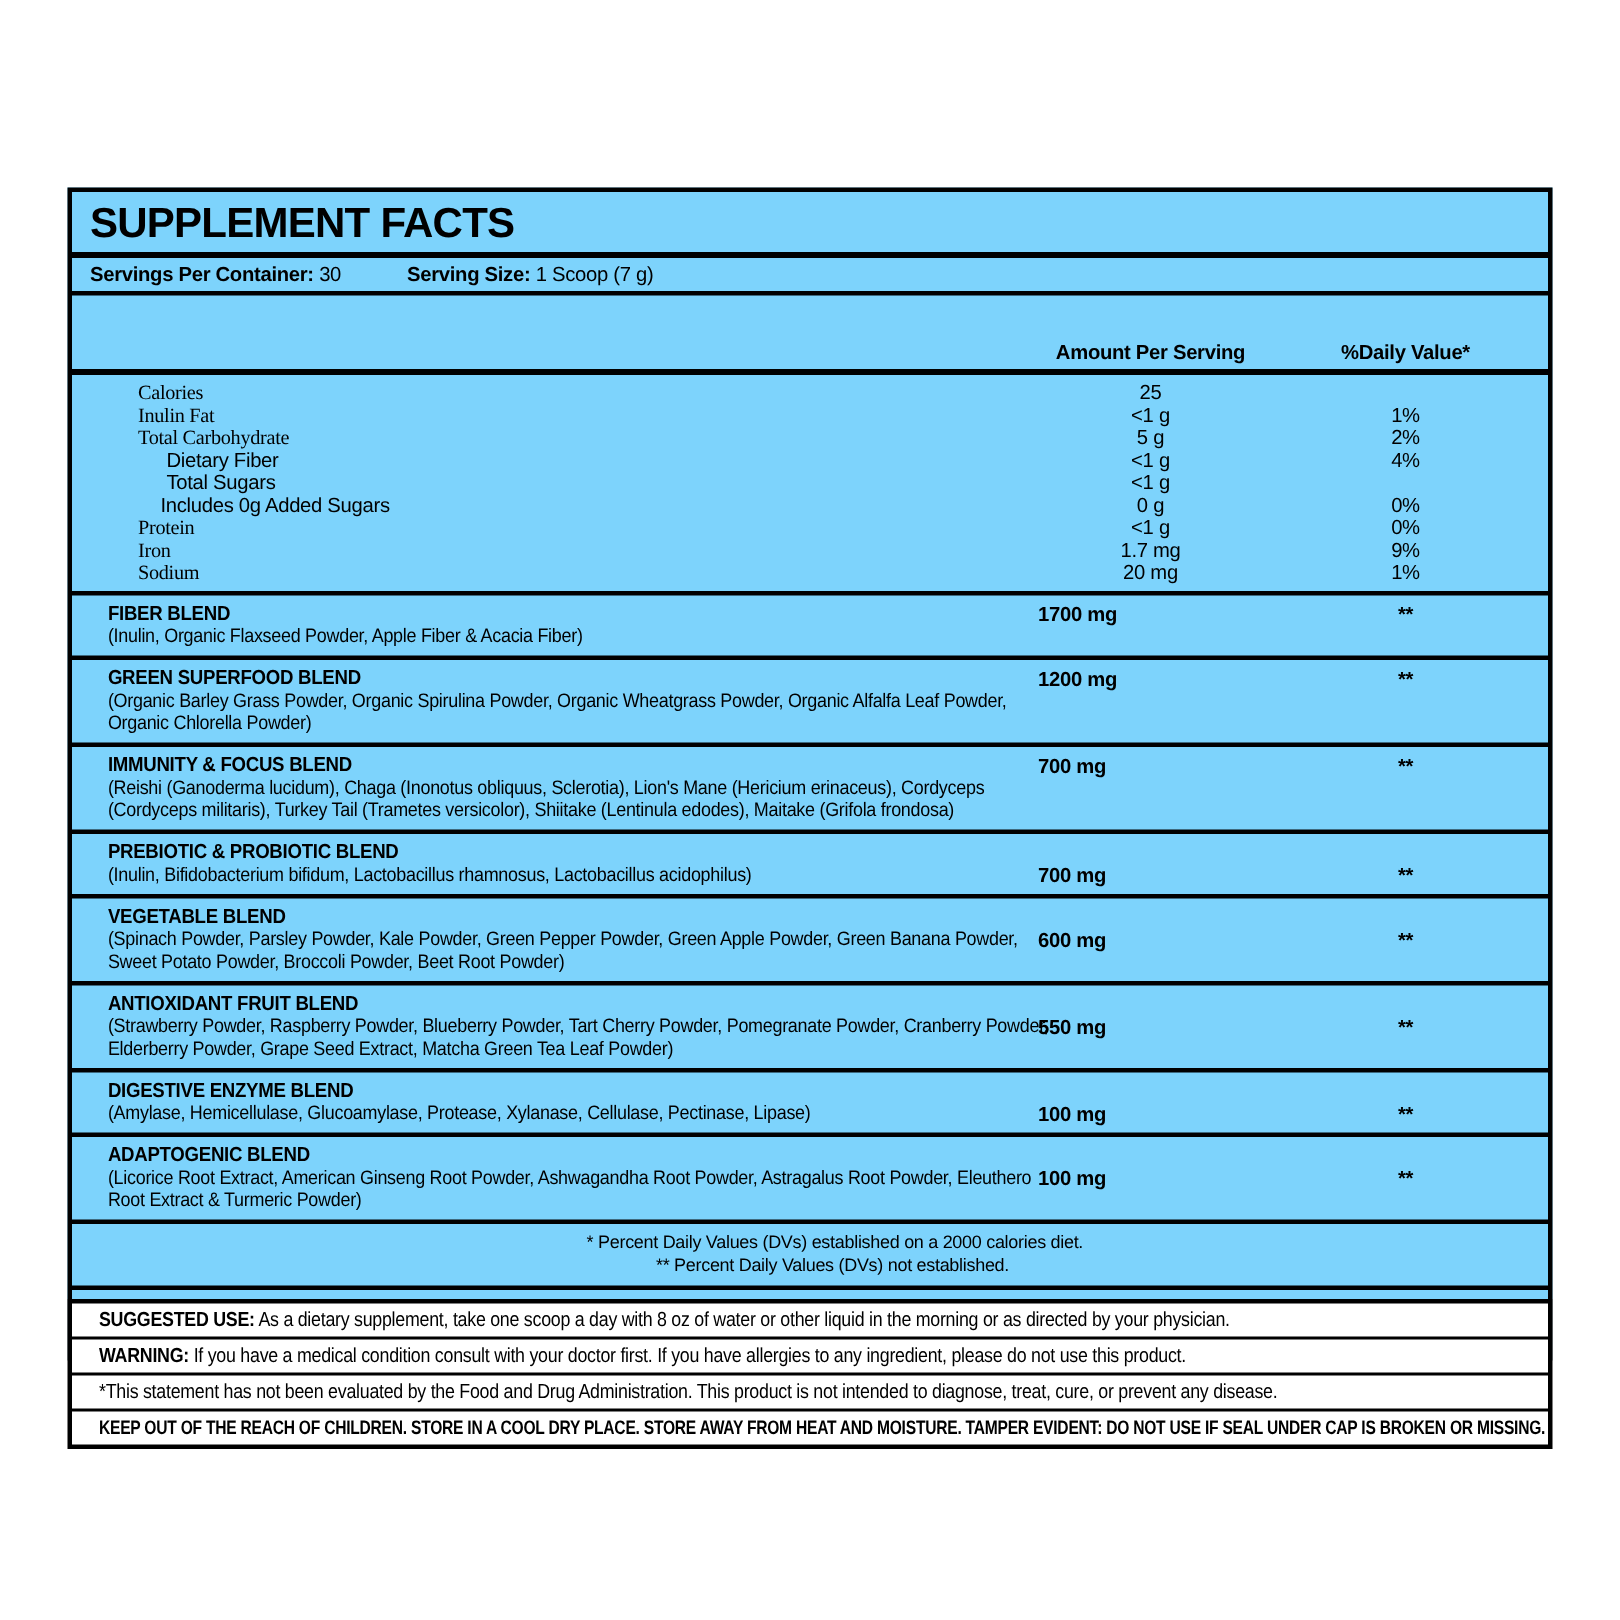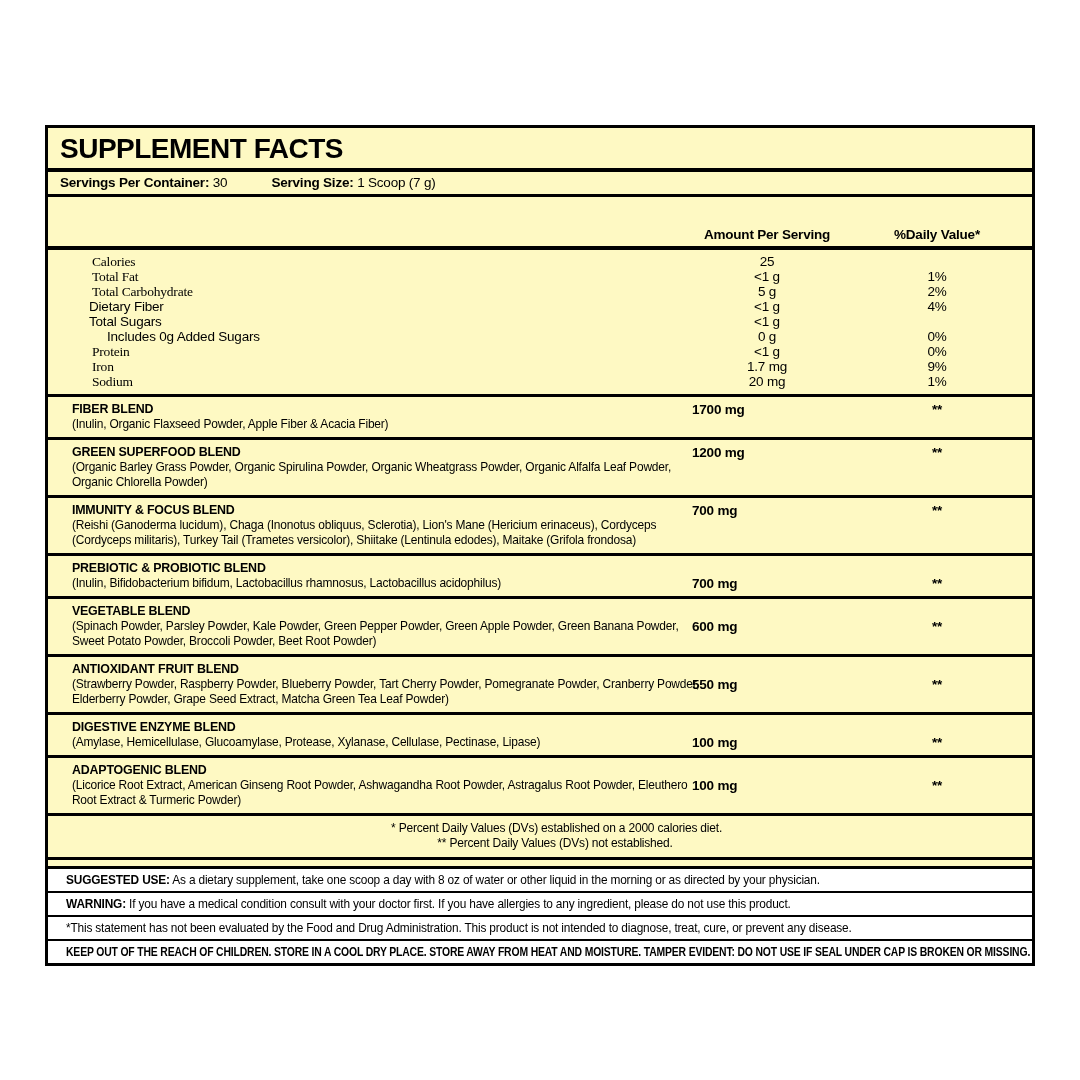--- a/index.html
+++ b/index.html
@@ -7,21 +7,21 @@
     position:relative;
     width:1080px;height:1080px;
     background:#ffffff;
     font-family:"Liberation Sans","DejaVu Sans",sans-serif;
     color:#000;
     letter-spacing:-0.2px;
     overflow:hidden;
   }
   .label-box{
     position:absolute;left:45px;top:125px;width:990px;
-    border:3px solid #000;box-sizing:border-box;background:#fef9c3;
+    border:3px solid #000;box-sizing:border-box;background:#7dd3fc;
   }
   .panel-title{
     margin:0;padding:5px 12px 3px 12px;
     font-size:28px;font-weight:bold;letter-spacing:-0.5px;
     border-bottom:4px solid #000;
   }
   .serving-row{
     display:flex;gap:44px;
     padding:3px 12px 4px 12px;
     font-size:13.5px;line-height:15px;
@@ -30,21 +30,21 @@
   .col-grid{display:grid;grid-template-columns:644px 150px 190px;}
   .col-header-row{
     padding-top:30px;padding-bottom:4px;
     font-size:13.5px;font-weight:bold;
     border-bottom:4px solid #000;
   }
   .col-header-row .c{text-align:center;}
   #nutrient-rows{padding:4px 0 5px 0;}
   .n-row{font-size:13.5px;line-height:15px;}
   .n-name.indent-0{padding-left:44px;font-family:Liberation Serif, serif;}
-  .n-name.indent-1{padding-left:41px;}
+  .n-name.indent-1{padding-left:41px;margin-left:22px;}
   .n-name.indent-2{padding-left:59px;}
   .n-amt,.n-dv{text-align:center;}
   .blend-section{
     position:relative;
     border-top:3px solid #000;
     padding:4px 0 6px 0;
     min-height:34px;box-sizing:border-box;
   }
   .blend-content{
     width:718px;
@@ -115,21 +115,21 @@
       <div class="c">%Daily Value*</div>
     </div>
 
     <div id="nutrient-rows">
         <div class="col-grid n-row">
           <div class="n-name indent-0">Calories</div>
           <div class="n-amt">25</div>
           <div class="n-dv"></div>
         </div>
         <div class="col-grid n-row">
-          <div class="n-name indent-0">Total Fat</div>
+          <div class="n-name indent-0">Inulin Fat</div>
           <div class="n-amt">&lt;1 g</div>
           <div class="n-dv">1%</div>
         </div>
         <div class="col-grid n-row">
           <div class="n-name indent-0">Total Carbohydrate</div>
           <div class="n-amt">5 g</div>
           <div class="n-dv">2%</div>
         </div>
         <div class="col-grid n-row">
           <div class="n-name indent-1">Dietary Fiber</div>

